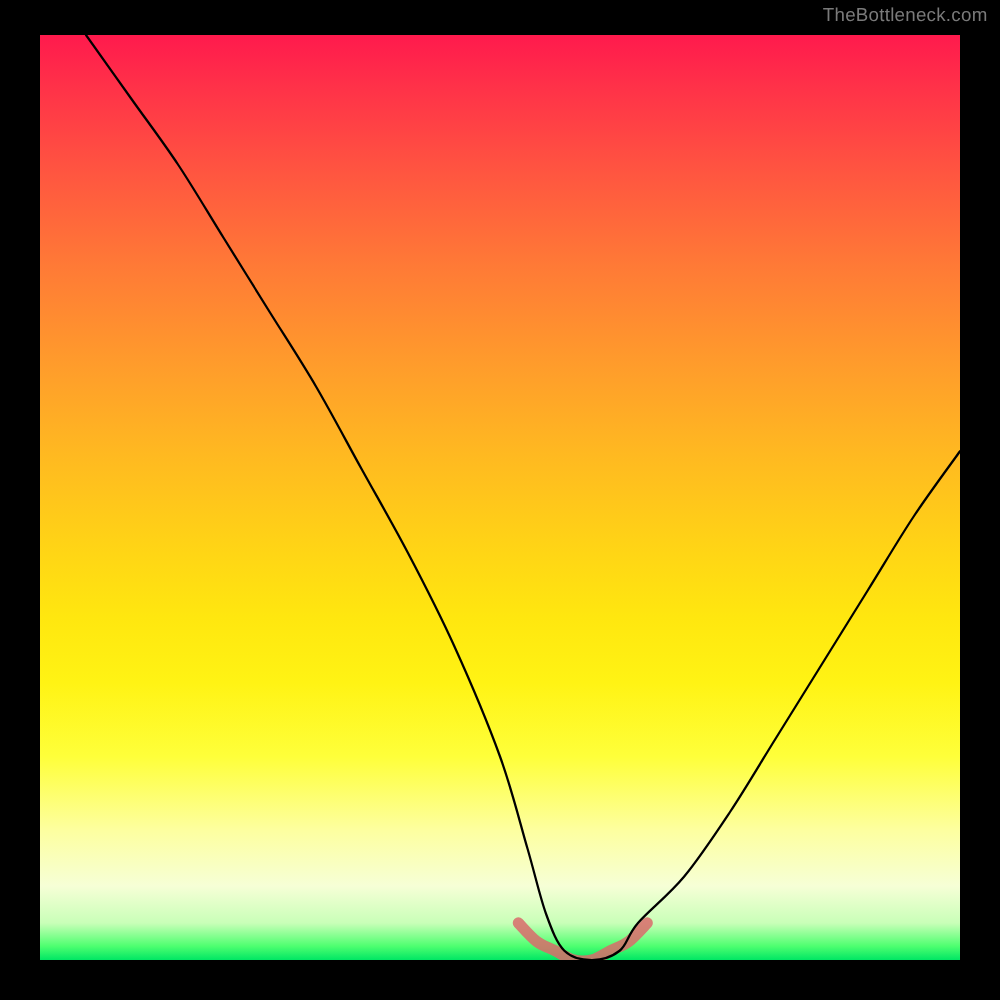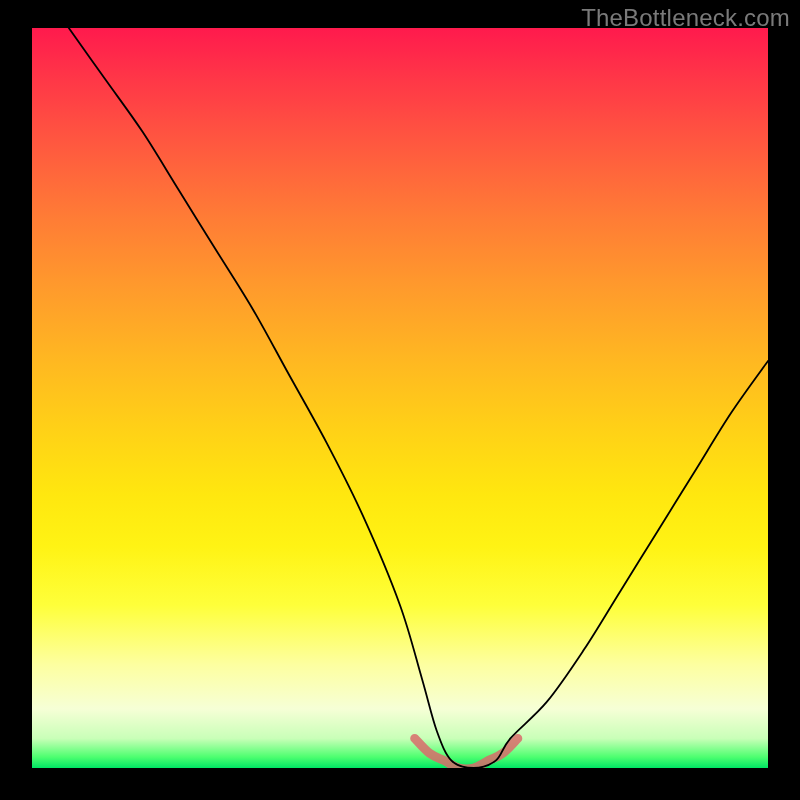--- a/index.html
+++ b/index.html
@@ -15,21 +15,21 @@
     position: relative;
     width: 800px;
     height: 800px;
     background: #000;
   }
   .watermark {
     position: absolute;
     top: 4px;
     right: 10px;
     color: #7a7a7a;
-    font-size: 24px;
+    font-size: 15px;
     font-weight: 400;
     letter-spacing: 0.2px;
     z-index: 20;
   }
   .plot-area {
     position: absolute;
     left: 32px;
     top: 28px;
     width: 736px;
     height: 740px;

